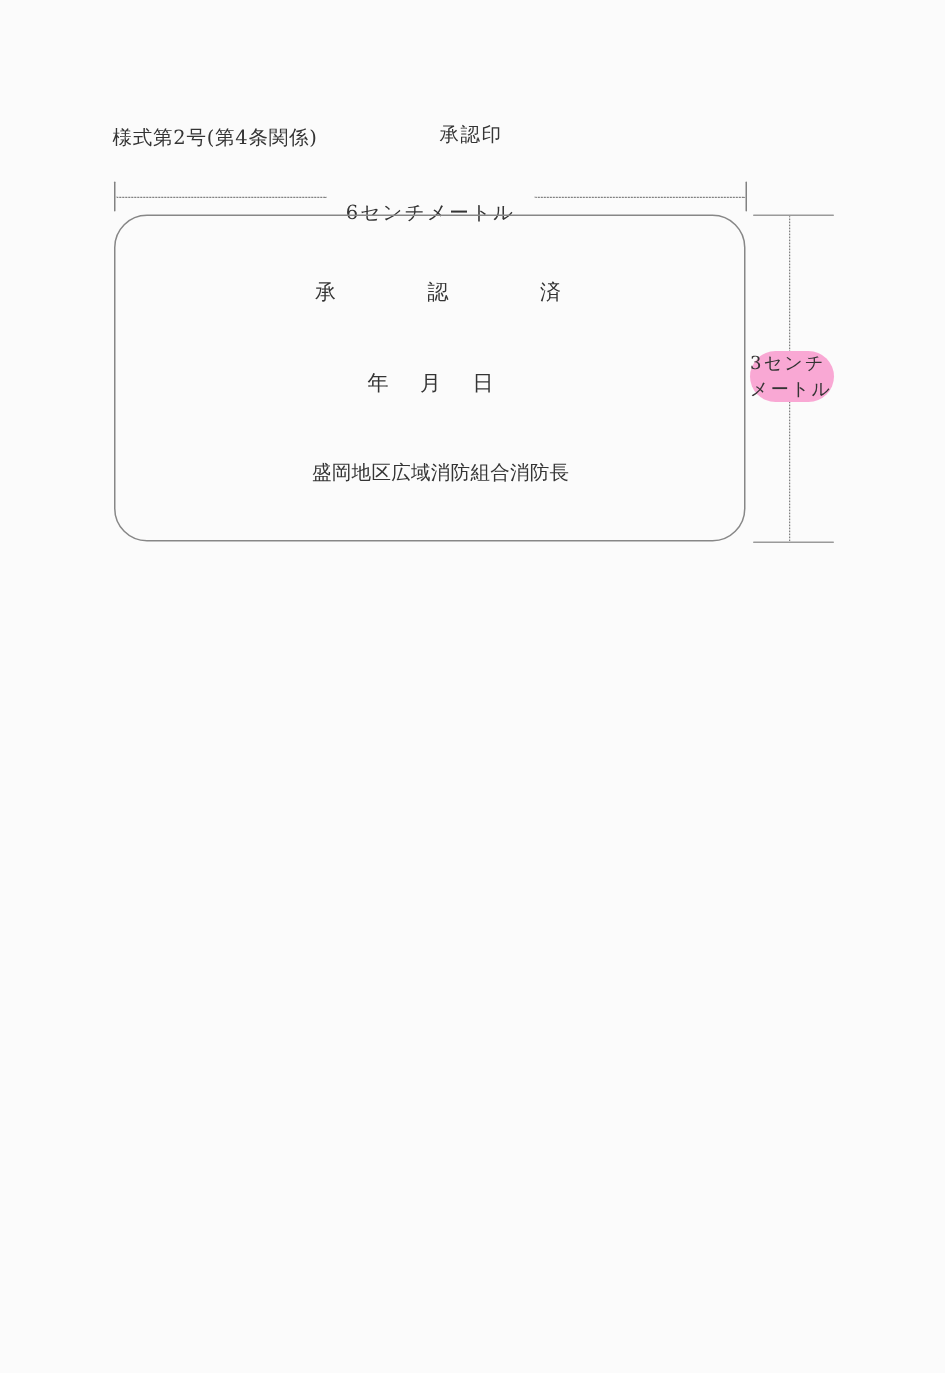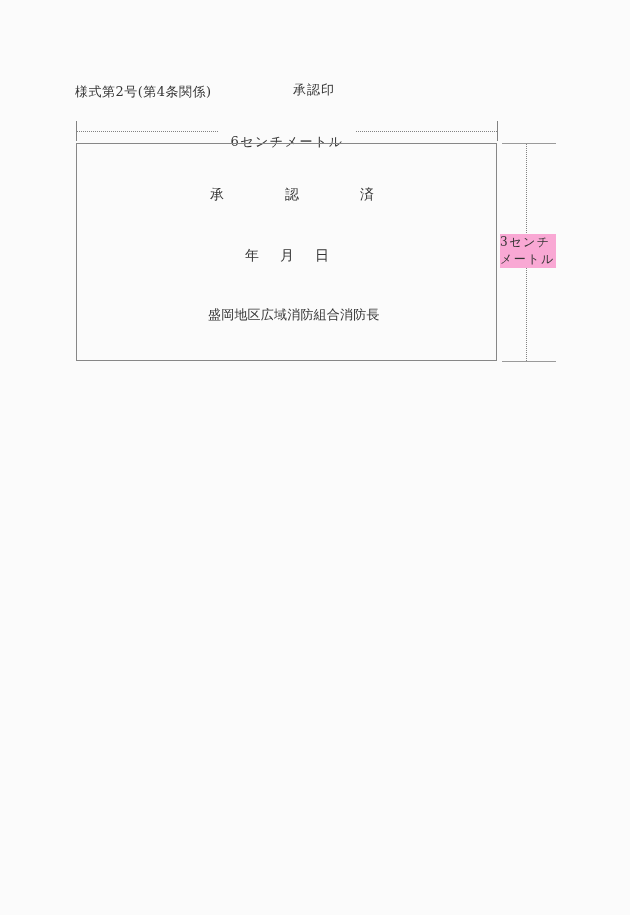--- a/index.html
+++ b/index.html
@@ -1,15 +1,15 @@
 <!DOCTYPE html>
 <html><head>
   <meta charset="utf-8">
   <style>
-    * { box-sizing: border-box; }
+    * { box-sizing: border-box; border-radius: 22px; }
     html, body { margin: 0; padding: 0; background: #fbfbfb; }
     .page {
       position: relative;
       width: 630px;
       height: 915px;
       background: #fbfbfb;
       font-family: "DejaVu Serif", "Liberation Serif", serif;
       color: #343434;
       overflow: hidden;
     }

